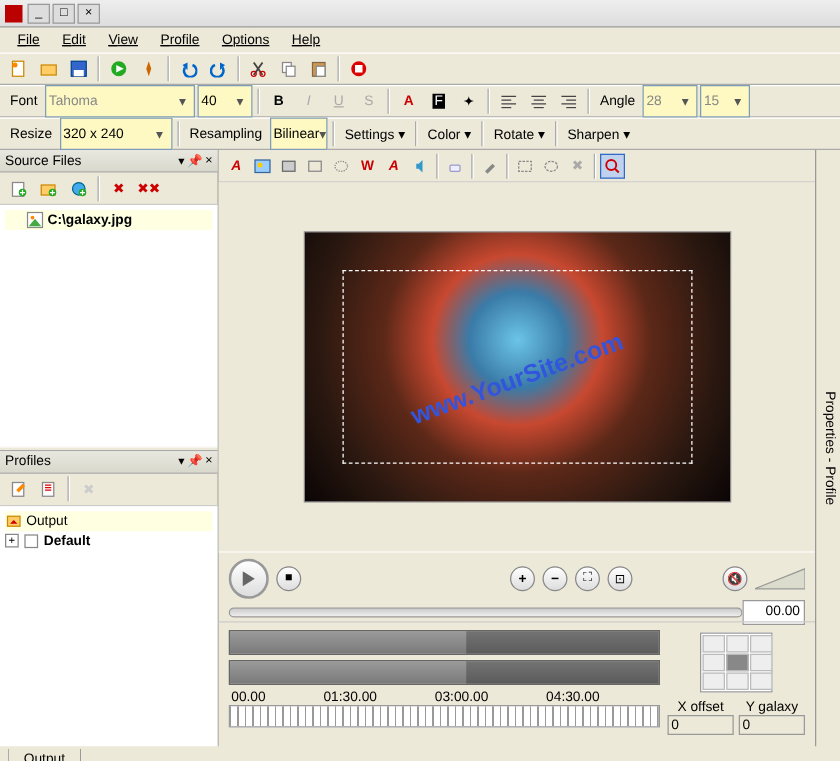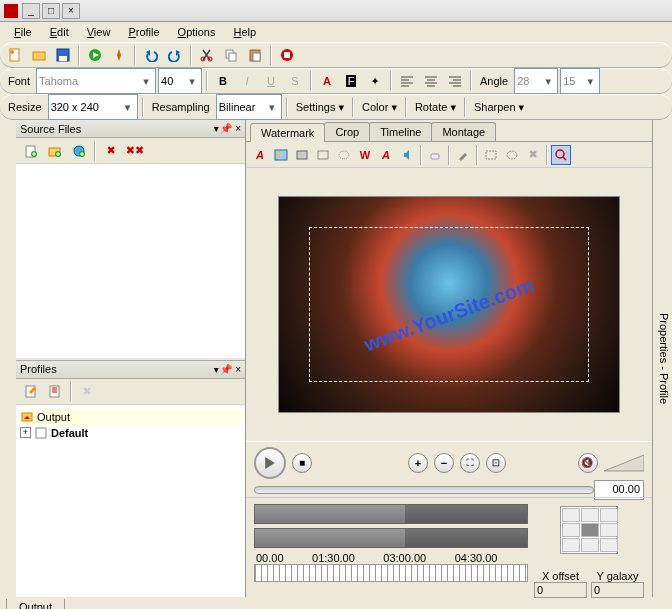--- a/index.html
+++ b/index.html
@@ -3,30 +3,30 @@
 <meta charset="utf-8">
 <style>
 * { margin: 0; padding: 0; box-sizing: border-box; font-family: Tahoma, sans-serif; font-size: 11px; }
 body { background: #ece9d8; width: 672px; height: 609px; overflow: hidden; }
 .titlebar { background: linear-gradient(#eee,#ddd); height: 22px; display: flex; align-items: center; padding: 0 4px; border-bottom: 1px solid #999; }
 .titlebar-icon { width: 14px; height: 14px; background: #b00; margin-right: 4px; }
 .titlebar-text { flex: 1; font-weight: bold; }
 .winbtns { display: flex; gap: 2px; }
 .winbtn { width: 18px; height: 16px; background: #ddd; border: 1px solid #999; display: flex; align-items: center; justify-content: center; font-size: 10px; cursor: pointer; }
 .menubar { height: 20px; display: flex; align-items: center; padding: 0 6px; gap: 2px; }
-.menuitem { padding: 2px 8px; cursor: pointer; }
+.menuitem { padding: 2px 8px; cursor: pointer; text-decoration: underline; }
 .menuitem u { text-decoration: underline; }
-.toolbar { height: 26px; display: flex; align-items: center; padding: 2px 4px; gap: 2px; border-top: 1px solid #fff; border-bottom: 1px solid #aaa; background: #ece9d8; border-radius: 13px; }
+.toolbar { height: 26px; display: flex; align-items: center; padding: 2px 4px; gap: 2px; border-top: 1px solid #fff; border-bottom: 1px solid #aaa; background: #ece9d8; }
 .tbtn { width: 22px; height: 22px; display: flex; align-items: center; justify-content: center; cursor: pointer; border: 1px solid transparent; }
 .tsep { width: 2px; height: 20px; border-left: 1px solid #aaa; border-right: 1px solid #fff; margin: 0 2px; }
 .lbl { padding: 0 4px; }
-.combo { background: #ffffff; border: 1px solid #7f9db9; height: 20px; padding: 12px 2px; display: flex; align-items: center; }
+.combo { background: #fef9c3; border: 1px solid #7f9db9; height: 20px; padding: 12px 2px; display: flex; align-items: center; }
 .combo-arrow { width: 14px; text-align: center; color: #555; }
 .main { display: flex; height: 477px; }
-.leftcol { width: 246px; display: flex; flex-direction: column; border-right: 1px solid #999; padding-left: 16px; }
+.leftcol { width: 175px; display: flex; flex-direction: column; border-right: 1px solid #999; }
 .panel-hdr { background: linear-gradient(#e8e8e0,#d8d8cc); height: 18px; display: flex; align-items: center; padding: 0 4px; border-bottom: 1px solid #aaa; font-size: 11px; }
 .panel-hdr-btns { margin-left: auto; display: flex; gap: 2px; }
 .pin { font-size: 10px; cursor: pointer; }
 .panel-tb { height: 26px; display: flex; align-items: center; padding: 2px 4px; gap: 2px; border-bottom: 1px solid #ccc; }
 .tree { flex: 1; background: #fff; padding: 4px; overflow: auto; }
 .tree-item { display: flex; align-items: center; gap: 3px; padding: 1px 0; }
 .tree-item.sel { background: #ffffe1; }
 .tree-indent { width: 14px; }
 .tree-exp { width: 11px; height: 11px; border: 1px solid #888; display: flex; align-items: center; justify-content: center; font-size: 9px; line-height: 1; cursor: pointer; background: #fff; }
 .ficon { width: 14px; height: 14px; display: inline-block; }
@@ -55,21 +55,21 @@
 .timeline { flex: 1; }
 .tl-bar { height: 20px; background: linear-gradient(#9a9a9a 0%, #7a7a7a 100%); border: 1px solid #666; margin-bottom: 4px; position: relative; }
 .tl-shade { position: absolute; left: 55%; top: 0; right: 0; bottom: 0; background: rgba(0,0,0,0.25); }
 .tl-labels { display: flex; justify-content: space-between; font-size: 10px; padding: 0 2px; }
 .tl-ruler { height: 18px; background: #fff; border: 1px solid #999; position: relative; overflow: hidden; }
 .tl-ruler::before { content: ""; position: absolute; inset: 0; background: repeating-linear-gradient(90deg,#000 0,#000 1px,transparent 1px,transparent 6px); opacity: 0.4; }
 .pos-panel { width: 110px; }
 .pos-grid { display: grid; grid-template-columns: repeat(3, 18px); grid-template-rows: repeat(3, 14px); gap: 1px; margin: 2px auto; width: 58px; border: 1px solid #999; padding: 1px; background: #fff; }
 .pos-cell { background: #eee; border: 1px solid #bbb; cursor: pointer; }
 .pos-cell.sel { background: #888; }
-.offset-row { display: flex; gap: 4px; margin-top: 16px; }
+.offset-row { display: flex; gap: 4px; margin-top: 6px; }
 .offset-col { flex: 1; text-align: center; }
 .offset-col input { width: 100%; height: 16px; background: #ece9d8; border: 1px solid #999; text-align: left; padding: 0 2px; }
 .rightpanel { width: 20px; background: #ece9d8; border-left: 1px solid #999; writing-mode: vertical-rl; text-align: center; padding: 8px 2px; cursor: pointer; }
 .bottom-tabs { height: 22px; padding: 2px 6px; display: flex; }
 .btab { padding: 2px 12px; border: 1px solid #999; border-top: none; background: #ece9d8; border-radius: 0 0 4px 4px; cursor: pointer; }
 svg { display: block; }
 </style>
 </head>
 <body>
 
@@ -221,21 +221,21 @@
 </div>
 
 <div class="toolbar">
   <span class="lbl">Resize</span>
   <div class="combo" style="width:90px">
       <span style="flex:1">320 x 240</span>
       <span class="combo-arrow">▾</span>
     </div>
   <div class="tsep"></div>
   <span class="lbl">Resampling</span>
-  <div class="combo" style="width:66px">
+  <div class="combo" style="width:46px">
       <span style="flex:1">Bilinear</span>
       <span class="combo-arrow">▾</span>
     </div>
   <div class="tsep"></div>
   <span class="lbl"><span>Settings</span> ▾</span>
   <div class="tsep"></div>
   <span class="lbl"><span>Color</span> ▾</span>
   <div class="tsep"></div>
   <span class="lbl"><span>Rotate</span> ▾</span>
   <div class="tsep"></div>
@@ -272,20 +272,31 @@
             <circle cx="7" cy="7" r="5" fill="#4ae" stroke="#068"></circle>
             <circle cx="10" cy="10" r="3" fill="#2a2"></circle>
             <path d="M10 8v4M8 10h4" stroke="#fff"></path>
           </svg>
         </div>
       <div class="tsep"></div>
       <div class="tbtn" style="color:#c00">✖</div>
       <div class="tbtn" style="color:#c00">✖✖</div>
     </div>
     <div class="tree" style="height:160px">
+      <div class="tree-item sel">
+        <span class="tree-indent"></span>
+        <span class="ficon">
+            <svg width="14" height="14">
+              <rect x="1" y="1" width="12" height="12" fill="#fff" stroke="#888"></rect>
+              <circle cx="5" cy="5" r="1.5" fill="#f80"></circle>
+              <polygon points="2,12 7,6 12,12" fill="#4a4"></polygon>
+            </svg>
+          </span>
+        <b>C:\galaxy.jpg</b>
+      </div>
     </div>
     <div class="splitter"></div>
     <div class="panel-hdr">
       <span>Profiles</span>
       <div class="panel-hdr-btns">
           <span class="pin">▾</span>
           <span class="pin">📌</span>
           <span class="pin">×</span>
         </div>
     </div>
@@ -321,26 +332,20 @@
             <svg width="14" height="14">
               <rect x="2" y="2" width="10" height="10" fill="#fff" stroke="#888"></rect>
             </svg>
           </span>
         <b>Default</b>
       </div>
     </div>
   </div>
 
   <div class="centercol">
-    <div class="tabs">
-      <div class="tab active">Watermark</div>
-      <div class="tab">Crop</div>
-      <div class="tab">Timeline</div>
-      <div class="tab">Montage</div>
-    </div>
     <div class="canvas-tb">
       <div class="tbtn">
           <b style="color:#c00;font-style:italic">A</b>
         </div>
       <div class="tbtn">
           <svg width="14" height="14">
             <rect x="1" y="2" width="12" height="10" fill="#9cf" stroke="#369"></rect>
             <circle cx="5" cy="6" r="2" fill="#fc0"></circle>
           </svg>
         </div>

